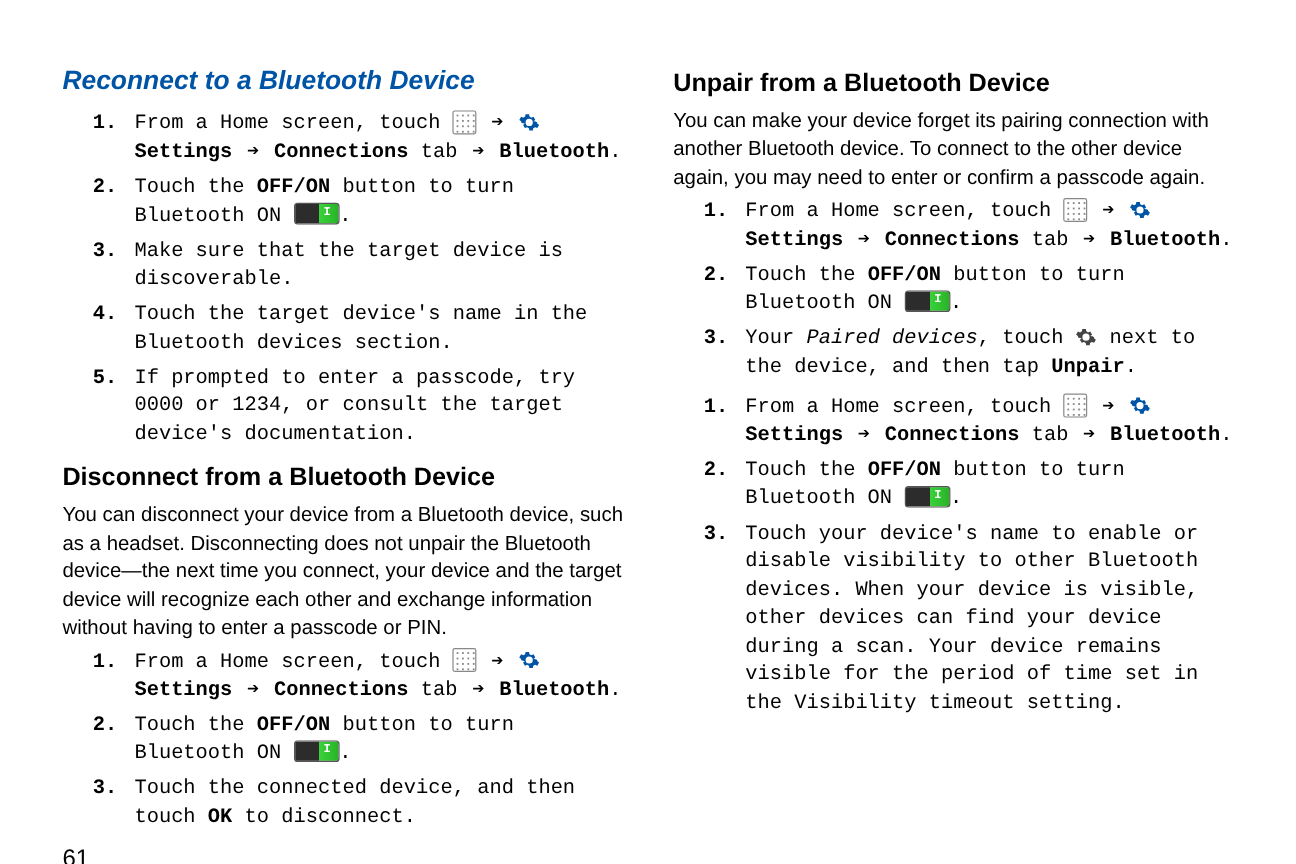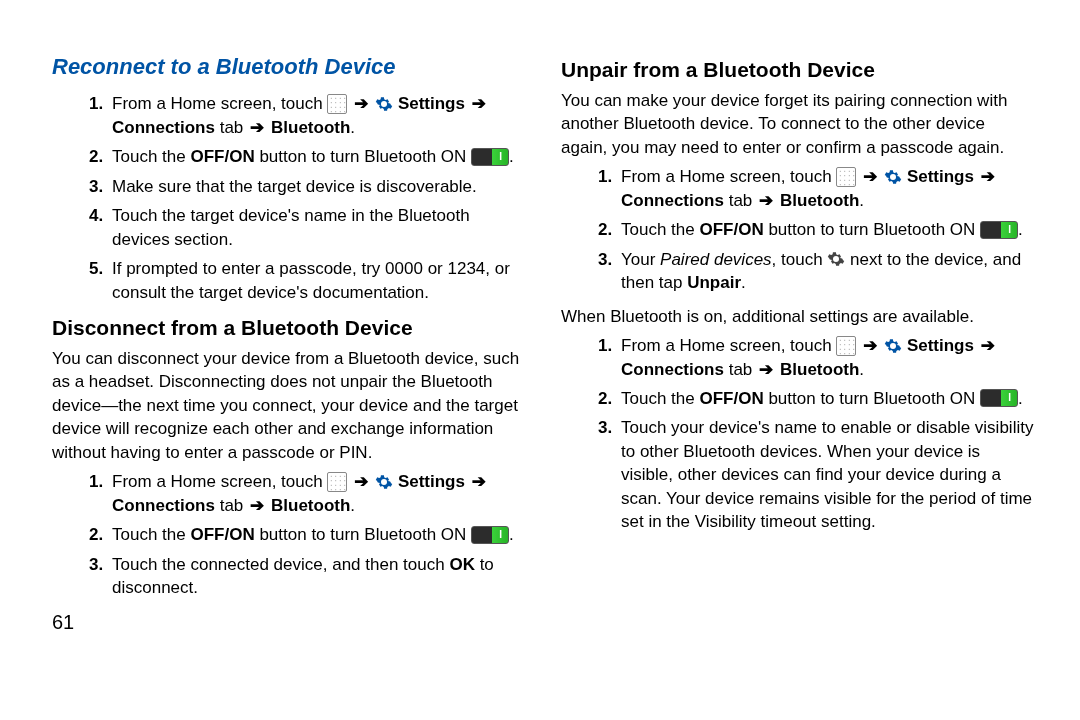--- a/index.html
+++ b/index.html
@@ -31,20 +31,21 @@
     margin: 0 0 10px 0;
   }
   h3.sub {
     font-weight: bold;
     font-size: 21px;
     margin: 6px 0 4px 0;
   }
   ol {
     margin: 4px 0 10px 0;
     padding-left: 56px;
+    font-family: Liberation Mono, monospace;
   }
   ol > li {
     padding-left: 4px;
     margin: 0 0 6px 0;
     font-weight: normal;
   }
   ol > li::marker {
     font-weight: bold;
   }
   p.para {
@@ -172,21 +173,20 @@
       <li>
         <span>Touch the </span><span class="b">OFF/ON</span><span> button to turn Bluetooth ON </span><span class="toggle-on"></span><span>.</span>
       </li>
       <li>
         <span>Your </span><span class="it">Paired devices</span><span>, touch </span><span class="gear gear-dark"><svg viewBox="0 0 24 24">
               <path d="M12 8a4 4 0 1 0 0 8 4 4 0 0 0 0-8zm9 4a7 7 0 0 1-.1 1.2l2.1 1.6-2 3.5-2.5-1a7 7 0 0 1-2 1.2l-.4 2.5h-4l-.4-2.5a7 7 0 0 1-2-1.2l-2.5 1-2-3.5 2.1-1.6A7 7 0 0 1 3 12a7 7 0 0 1 .1-1.2L1 9.2l2-3.5 2.5 1a7 7 0 0 1 2-1.2L7.9 3h4l.4 2.5a7 7 0 0 1 2 1.2l2.5-1 2 3.5-2.1 1.6A7 7 0 0 1 21 12z"></path>
             </svg></span><span> next to the device, and then tap </span><span class="b">Unpair</span><span>.</span>
       </li>
     </ol>
 
-    <p class="para">When Bluetooth is on, additional settings are available.</p>
     <ol>
       <li>
         <span>From a Home screen, touch </span><span class="icon apps-icon"></span>
         <span class="arrow">➔</span>
         <span class="gear"><svg viewBox="0 0 24 24">
               <path fill="#0054a5" d="M12 8a4 4 0 1 0 0 8 4 4 0 0 0 0-8zm9 4a7 7 0 0 1-.1 1.2l2.1 1.6-2 3.5-2.5-1a7 7 0 0 1-2 1.2l-.4 2.5h-4l-.4-2.5a7 7 0 0 1-2-1.2l-2.5 1-2-3.5 2.1-1.6A7 7 0 0 1 3 12a7 7 0 0 1 .1-1.2L1 9.2l2-3.5 2.5 1a7 7 0 0 1 2-1.2L7.9 3h4l.4 2.5a7 7 0 0 1 2 1.2l2.5-1 2 3.5-2.1 1.6A7 7 0 0 1 21 12z"></path>
               <circle cx="12" cy="12" r="2.4" fill="#fff"></circle>
             </svg></span>
         <span class="b"> Settings </span><span class="b arrow">➔</span>
         <span class="b">Connections</span><span> tab </span><span class="b arrow">➔</span><span class="b"> Bluetooth</span><span>.</span>

